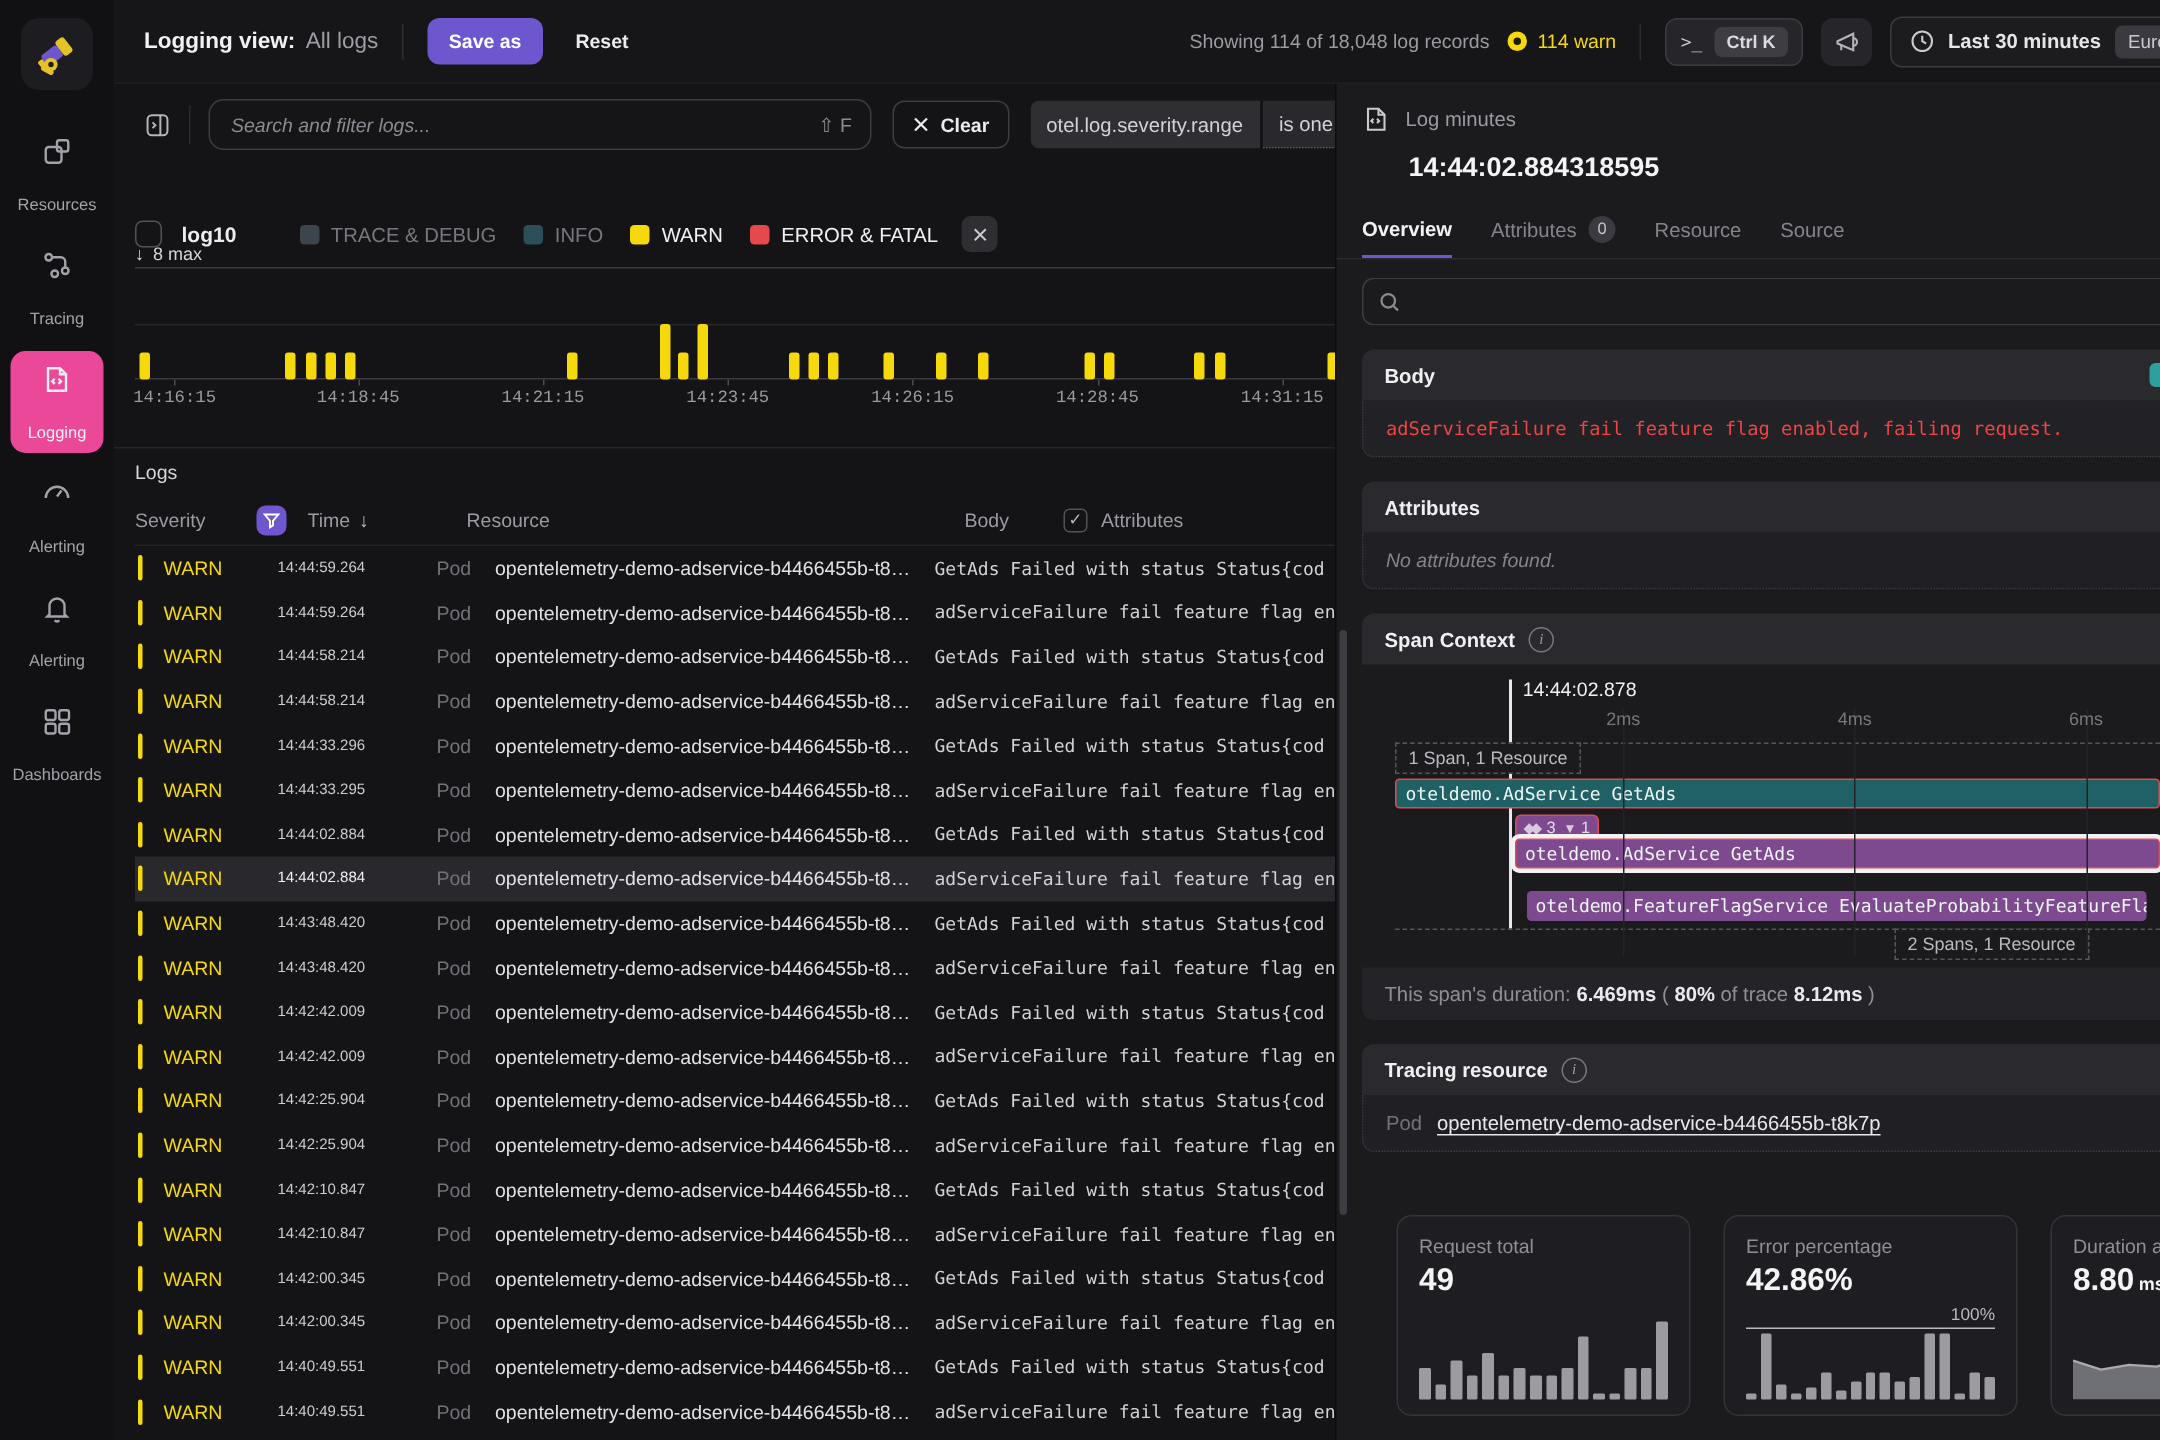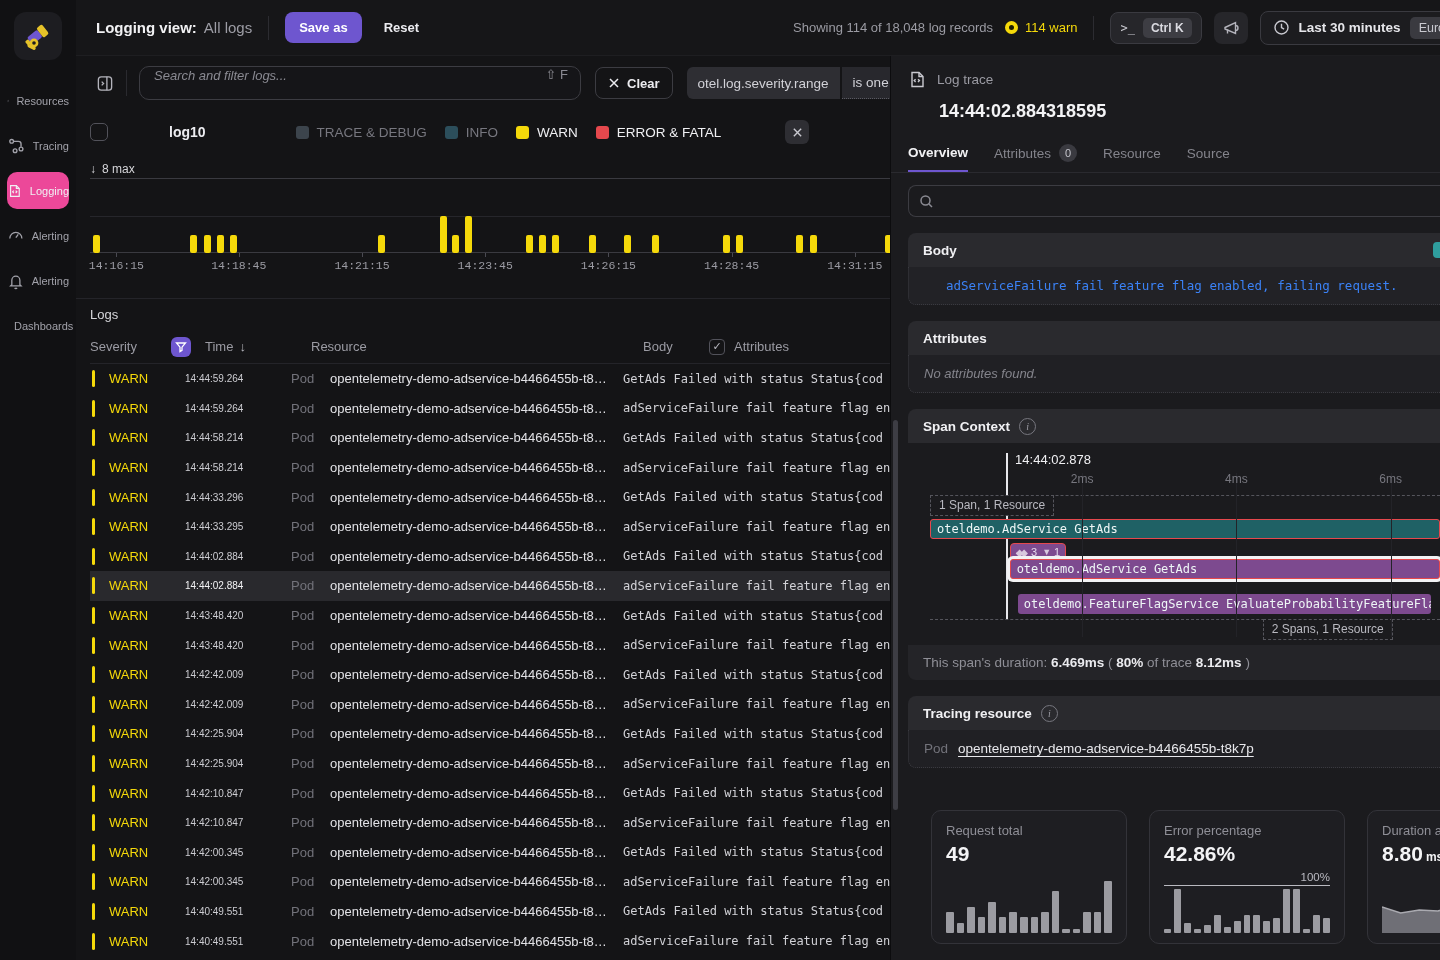--- a/index.html
+++ b/index.html
@@ -36,49 +36,49 @@
               background:#1c1c1f; border-radius:8px; padding:0 12px; cursor:pointer; }
   .time-label { font-size:13.5px; font-weight:600; color:#e6e6ea; white-space:nowrap; }
   .tz-pill { background:#3a3a40; border-radius:5px; padding:4px 9px; font-size:12.5px; color:#c9c9d0; white-space:nowrap; }
 
   
   .sidebar { position:absolute; left:0; top:0; width:76px; height:960px; background:#111113;
              display:flex; flex-direction:column; align-items:center; }
   .logo { width:48px; height:48px; margin-top:12px; background:#1d1d21; border-radius:12px;
           display:flex; align-items:center; justify-content:center; }
   .nav { margin-top:22px; display:flex; flex-direction:column; gap:8px; align-items:center; }
-  .nav-item { width:62px; padding:8px 0 7px; display:flex; flex-direction:row; align-items:center; gap:7px;
+  .nav-item { width:62px; padding:8px 0 7px; display:flex; flex-direction:column; align-items:center; gap:19px;
               border-radius:10px; cursor:pointer; color:#a2a2aa; }
   .nav-item .nav-label { font-size:11px; }
   .nav-item.active { background:#ec4899; color:#f0f0f3; }
   .nav-item svg { stroke:#a2a2aa; }
   .nav-item.active svg { stroke:#f0f0f3; }
 
   
   .main { position:absolute; left:76px; top:56px; width:814px; height:904px; overflow:hidden; }
   .filter-row { position:absolute; left:14px; top:8px; right:0; height:38px; display:flex; align-items:center; }
   .panel-toggle { width:30px; height:30px; border:none; background:none; display:flex; align-items:center;
                   justify-content:center; cursor:pointer; }
   .filter-vdiv { width:1px; height:26px; background:#2a2a2f; margin:0 12px 0 6px; }
   .search-box { width:442px; height:34px; border:1px solid #3c3c42; border-radius:10px; background:#151518;
-                display:flex; align-items:flex-start; padding:0 12px; }
+                display:flex; align-items:center; padding:0 12px; }
   .search-box input { flex:1; background:none; border:none; outline:none; color:#e8e8ec;
                       font-family:inherit; font-size:13px; font-style:italic; }
   .search-box input::placeholder { color:#8a8a92; font-style:italic; }
   .search-kbd { color:#8a8a92; font-size:13px; }
   .clear-btn { margin-left:14px; height:32px; border:1px solid #3c3c42; background:none; border-radius:8px;
                color:#ececf0; font-size:13px; font-weight:600; font-family:inherit; display:flex;
                align-items:center; gap:7px; padding:0 12px; cursor:pointer; }
   .chips { margin-left:14px; display:flex; gap:2px; overflow:hidden; flex:1; }
   .chip-seg { height:32px; display:flex; align-items:center; padding:0 11px; font-size:13.5px;
               color:#d2d2d8; background:#2e2e33; white-space:nowrap; }
   .chip-seg.key { border-radius:6px 0 0 6px; }
   .chip-seg.op  { background:#28282d; border-bottom:1px dotted #5a5a62; }
 
-  .legend-row { position:absolute; left:14px; top:64px; right:14px; height:24px; display:flex; align-items:center;gap:48px; }
+  .legend-row { position:absolute; left:14px; top:88px; right:14px; height:24px; display:flex; align-items:center; }
   .checkbox { width:18px; height:18px; border:1.5px solid #52525a; border-radius:5px; background:none; cursor:pointer; }
   .legend-query { margin-left:13px; font-size:14px; font-weight:600; color:#ececf0; }
   .legend-items { margin-left:42px; display:flex; align-items:center; gap:18px; }
   .legend-item { display:flex; align-items:center; gap:8px; cursor:pointer; }
   .legend-swatch { width:13px; height:13px; border-radius:3px; }
   .legend-label { font-size:13.5px; color:#f0f0f3; }
   .legend-item.dim .legend-label { color:#77777f; }
   .legend-close { margin-left:16px; width:24px; height:24px; background:#2e2e33; border:none; border-radius:6px;
                   color:#c9c9d0; font-size:13px; cursor:pointer; display:flex; align-items:center; justify-content:center; }
 
@@ -135,21 +135,21 @@
   .p-search { margin:12px 0 0 17px; width:calc(100% - 17px); height:32px; border:1px solid #3c3c42;
               border-radius:8px 0 0 8px; border-right:none; display:flex; align-items:center; padding:0 10px; gap:8px; }
   .p-search input { flex:1; background:none; border:none; outline:none; color:#e8e8ec; font-family:inherit; }
 
   .section { margin:16px 0 0 17px; width:calc(100% - 17px); border-radius:8px 0 0 8px; position:relative; }
   .sec-head { background:#2a2a2e; border-radius:8px 0 0 0; height:34px; display:flex; align-items:center;
               padding:0 15px; font-size:13.5px; font-weight:600; color:#f0f0f3; gap:9px; position:relative; overflow:hidden; }
   .sec-body { background:#222226; border:1px dotted #3a3a40; border-top:none; border-right:none;
               padding:11px 15px; border-radius:0 0 0 8px; }
   .body-badge { position:absolute; right:-7px; top:9px; width:14px; height:16px; background:#2F9E9E; border-radius:4px; }
-  .body-text { font-family:"DejaVu Sans Mono",monospace; font-size:12.5px; color:#3b82f6;margin-left:22px; }
+  .body-text { font-family:"DejaVu Sans Mono",monospace; font-size:12.5px; color:#ef4444; }
   .empty-text { color:#84848c; font-style:italic; font-size:13px; }
 
   
   .waterfall { position:relative; height:192px; margin:10px 6px 0 22px; }
   .wf-grid { position:absolute; top:20px; bottom:8px; width:1px; background:#232328; }
   .wf-marker { position:absolute; left:15.1%; top:0; bottom:26px; width:1.5px; background:#e8e8ec; }
   .wf-marker-label { position:absolute; left:calc(15.1% + 9px); top:-1px; color:#f0f0f3; font-size:13px; }
   .wf-tick { position:absolute; top:19px; transform:translateX(-50%); color:#77777f; font-size:12px; }
   .wf-dash-line { position:absolute; left:0; right:-6px; border-top:1px dashed #55555c; }
   .wf-group { position:absolute; border:1px dashed #55555c; color:#b9b9c0; font-size:12px;
@@ -588,21 +588,21 @@
 <aside class="panel">
   <div class="scroll-thumb"></div>
 
   <div class="p-head">
     <div class="p-kind">
       <svg width="19" height="19" viewBox="0 0 19 19" fill="none" stroke="#c9c9d0" stroke-width="1.4">
         <path d="M4 2.5h7l4 4v10H4z"></path>
           <path d="M11 2.5v4h4"></path>
           <path d="M7.6 9.2 6.2 10.6l1.4 1.4M10 9.2l1.4 1.4L10 12"></path>
       </svg>
-      <span>Log trace</span>
+      <span>Log minutes</span>
     </div>
     <div class="p-ts">14:44:02.884318595</div>
   </div>
 
   <div class="tabs">
     <span class="tab active">
       <span>Overview</span>
     </span>
     <span class="tab">
       <span>Attributes</span>

